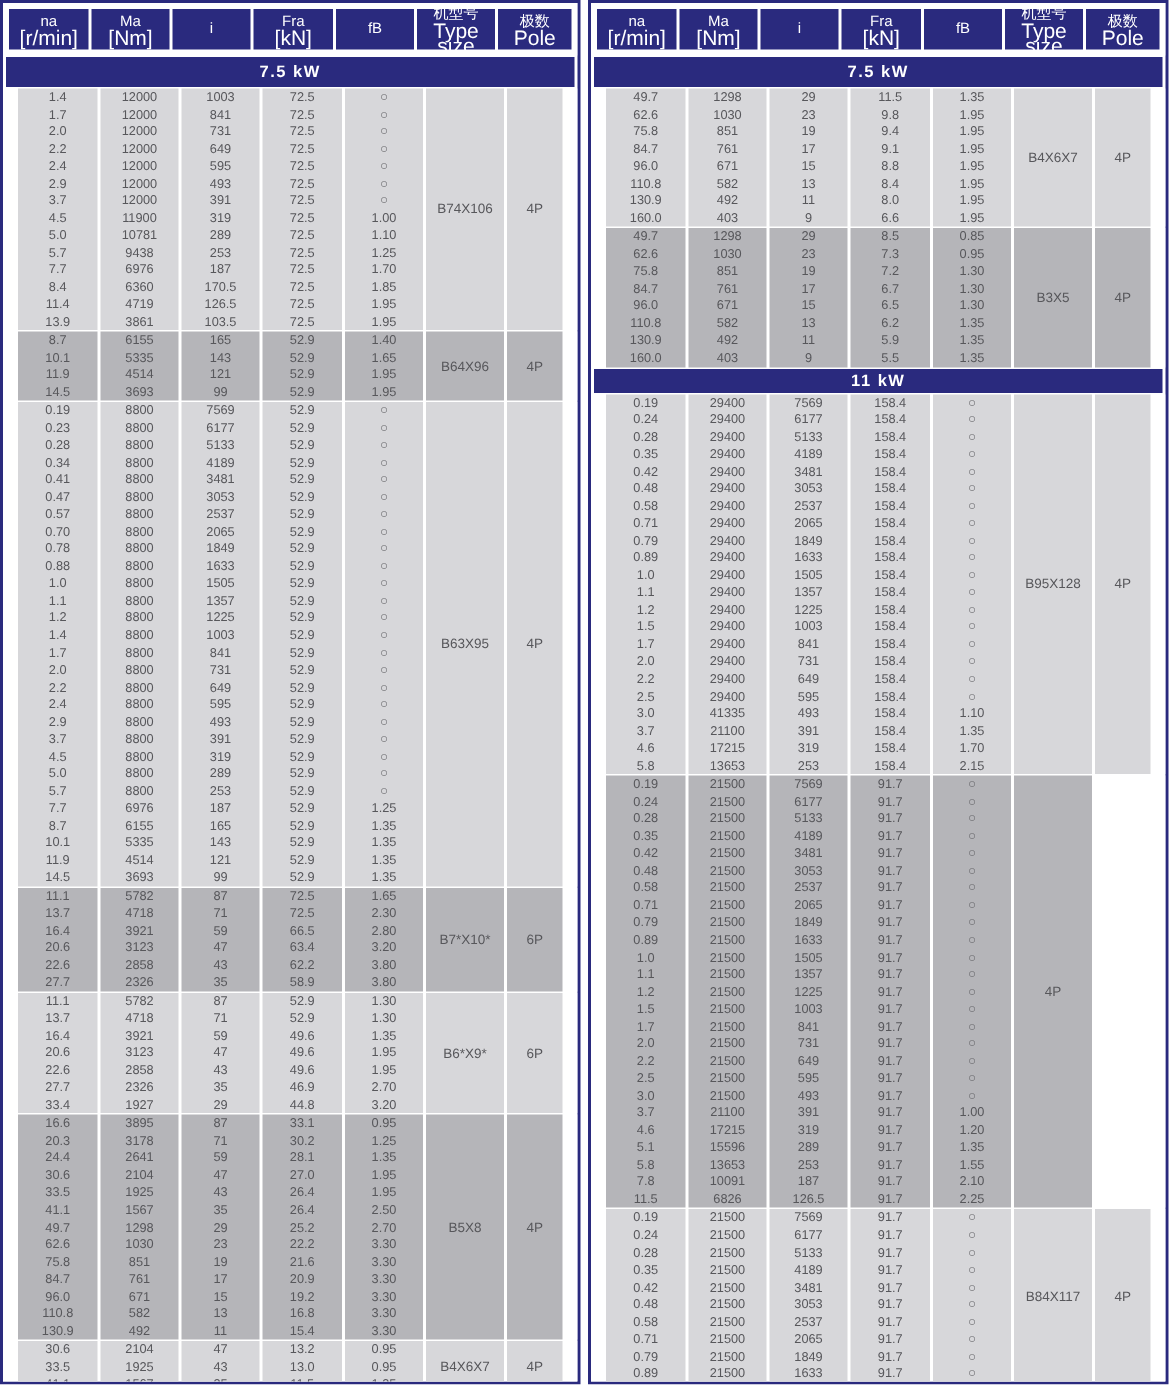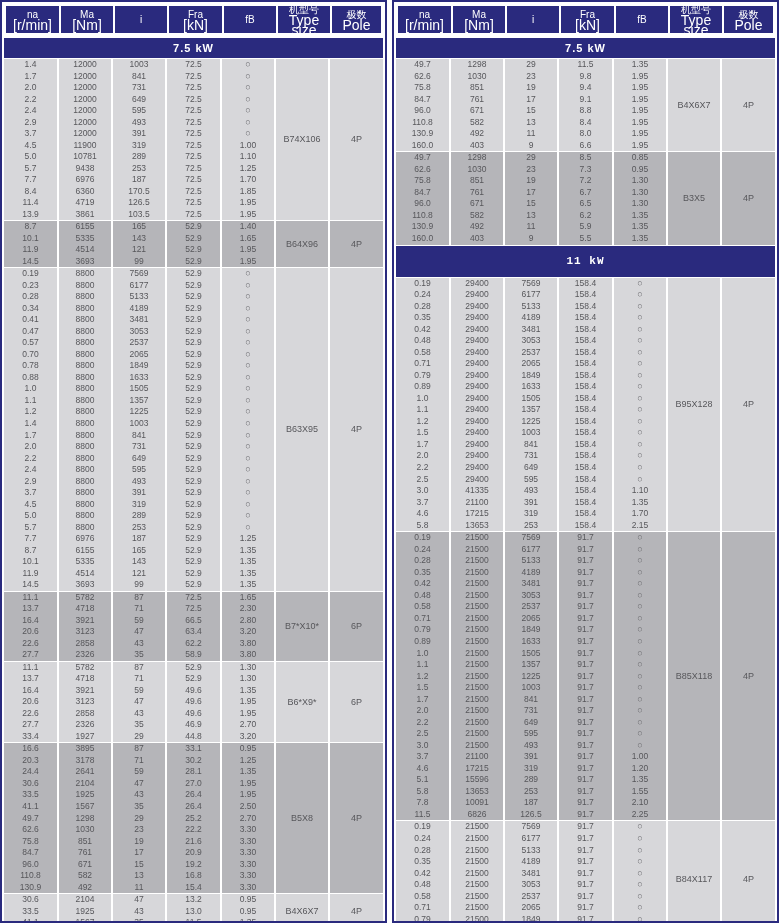--- a/index.html
+++ b/index.html
@@ -18,21 +18,21 @@
   }
   .header-cell .sub{font-size:14px;line-height:10px;}
   .band{
     background:#2a2a7e;color:#fff;text-align:center;
     font-size:11px;font-weight:bold;letter-spacing:1px;
     margin:1px 2px;flex:0 0 auto;
     display:flex;align-items:center;justify-content:center;
   }
   .block{
     display:grid;grid-template-columns:53px 52px 52px 53px 52px 52px 1fr;
-    column-gap:2px;padding:0 2px;background:#fff;flex:0 0 auto;
+    column-gap:2px;padding:0 10px;background:#fff;flex:0 0 auto;
   }
   .block + .block{margin-top:1px;}
   .col{display:flex;flex-direction:column;}
   .cell{
     height:var(--rowH,11.57px);line-height:var(--rowH,11.57px);
     font-size:8.5px;text-align:center;color:#57575b;
     white-space:nowrap;overflow:hidden;
   }
   .cell.circ{font-size:9px;color:#6a6a6e;}
   .merged{
@@ -728,21 +728,21 @@
           <div class="cell">1.35</div>
         </div>
         <div class="merged colbg">
           <div>B3</div>
           <div>X5</div>
         </div>
         <div class="merged colbg">
           <div>4P</div>
         </div>
       </div>
-      <div class="band" style="height: 31px; font-family: Liberation Mono, monospace;">11 kW</div>
+      <div class="band" style="height: 16px;">11 kW</div>
       <div class="block light">
         <div class="col colbg">
           <div class="cell">0.19</div>
           <div class="cell">0.24</div>
           <div class="cell">0.28</div>
           <div class="cell">0.35</div>
           <div class="cell">0.42</div>
           <div class="cell">0.48</div>
           <div class="cell">0.58</div>
           <div class="cell">0.71</div>
@@ -995,24 +995,20 @@
           <div class="cell circ">○</div>
           <div class="cell circ">○</div>
           <div class="cell">1.00</div>
           <div class="cell">1.20</div>
           <div class="cell">1.35</div>
           <div class="cell">1.55</div>
           <div class="cell">2.10</div>
           <div class="cell">2.25</div>
         </div>
         <div class="merged colbg">
-          <div>B85</div>
-          <div>X118</div>
-        </div>
-        <div class="merged colbg">
           <div>4P</div>
         </div>
       </div>
       <div class="block light">
         <div class="col colbg">
           <div class="cell">0.19</div>
           <div class="cell">0.24</div>
           <div class="cell">0.28</div>
           <div class="cell">0.35</div>
           <div class="cell">0.42</div>

